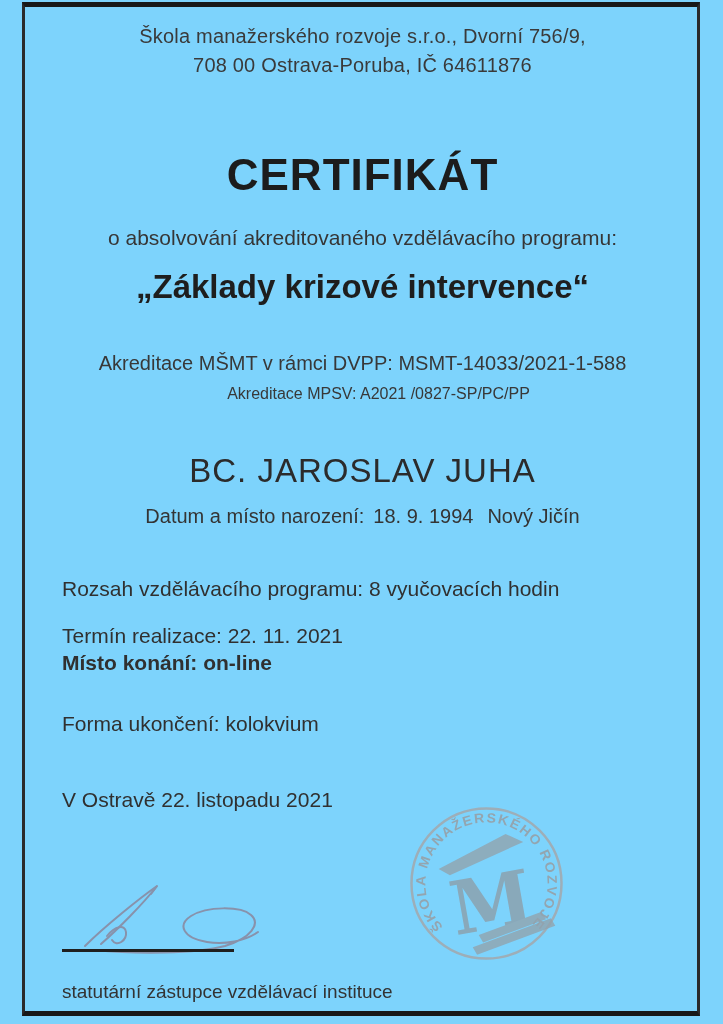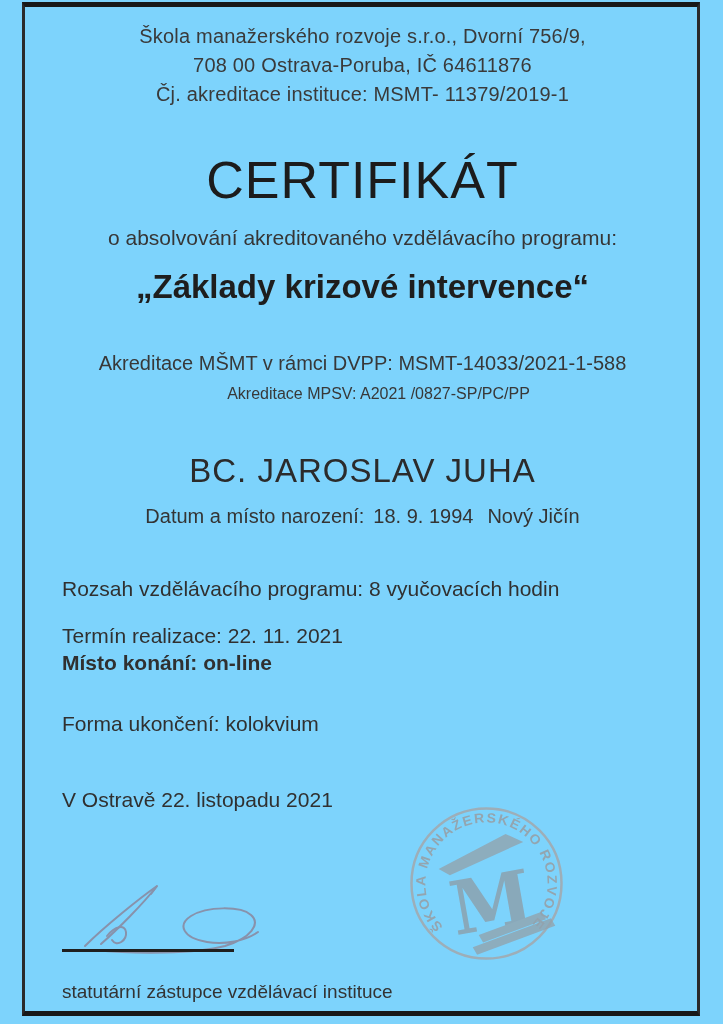--- a/index.html
+++ b/index.html
@@ -28,21 +28,21 @@
     text-align:center;
   }
   .header-block{
     top:22px;
     font-size:20px;line-height:29px;
     color:#3a3a3a;
     letter-spacing:0.2px;
   }
   .title{
     top:150px;
-    font-size:52px;font-weight:400;
+    font-size:44px;font-weight:700;
     letter-spacing:1px;
     color:#1c1c1c;
   }
   .subtitle{
     top:226px;
     font-size:21px;
     color:#363636;
   }
   .program{
     top:268px;
@@ -113,21 +113,20 @@
 </head>
 <body>
 
 <div class="page">
 
   <div class="frame"></div>
 
   <div class="centered header-block">
     <div>Škola manažerského rozvoje s.r.o., Dvorní 756/9,</div>
     <div>708 00 Ostrava-Poruba, IČ 64611876</div>
-    <div>Čj. akreditace instituce: MSMT- 11379/2019-1</div>
   </div>
 
   <div class="centered title">CERTIFIKÁT</div>
 
   <div class="centered subtitle">o absolvování akreditovaného vzdělávacího programu:</div>
 
   <div class="centered program">„Základy krizové intervence“</div>
 
   <div class="centered akr1">Akreditace MŠMT v rámci DVPP: MSMT-14033/2021-1-588</div>
   <div class="centered akr2">Akreditace MPSV: A2021 /0827-SP/PC/PP</div>

